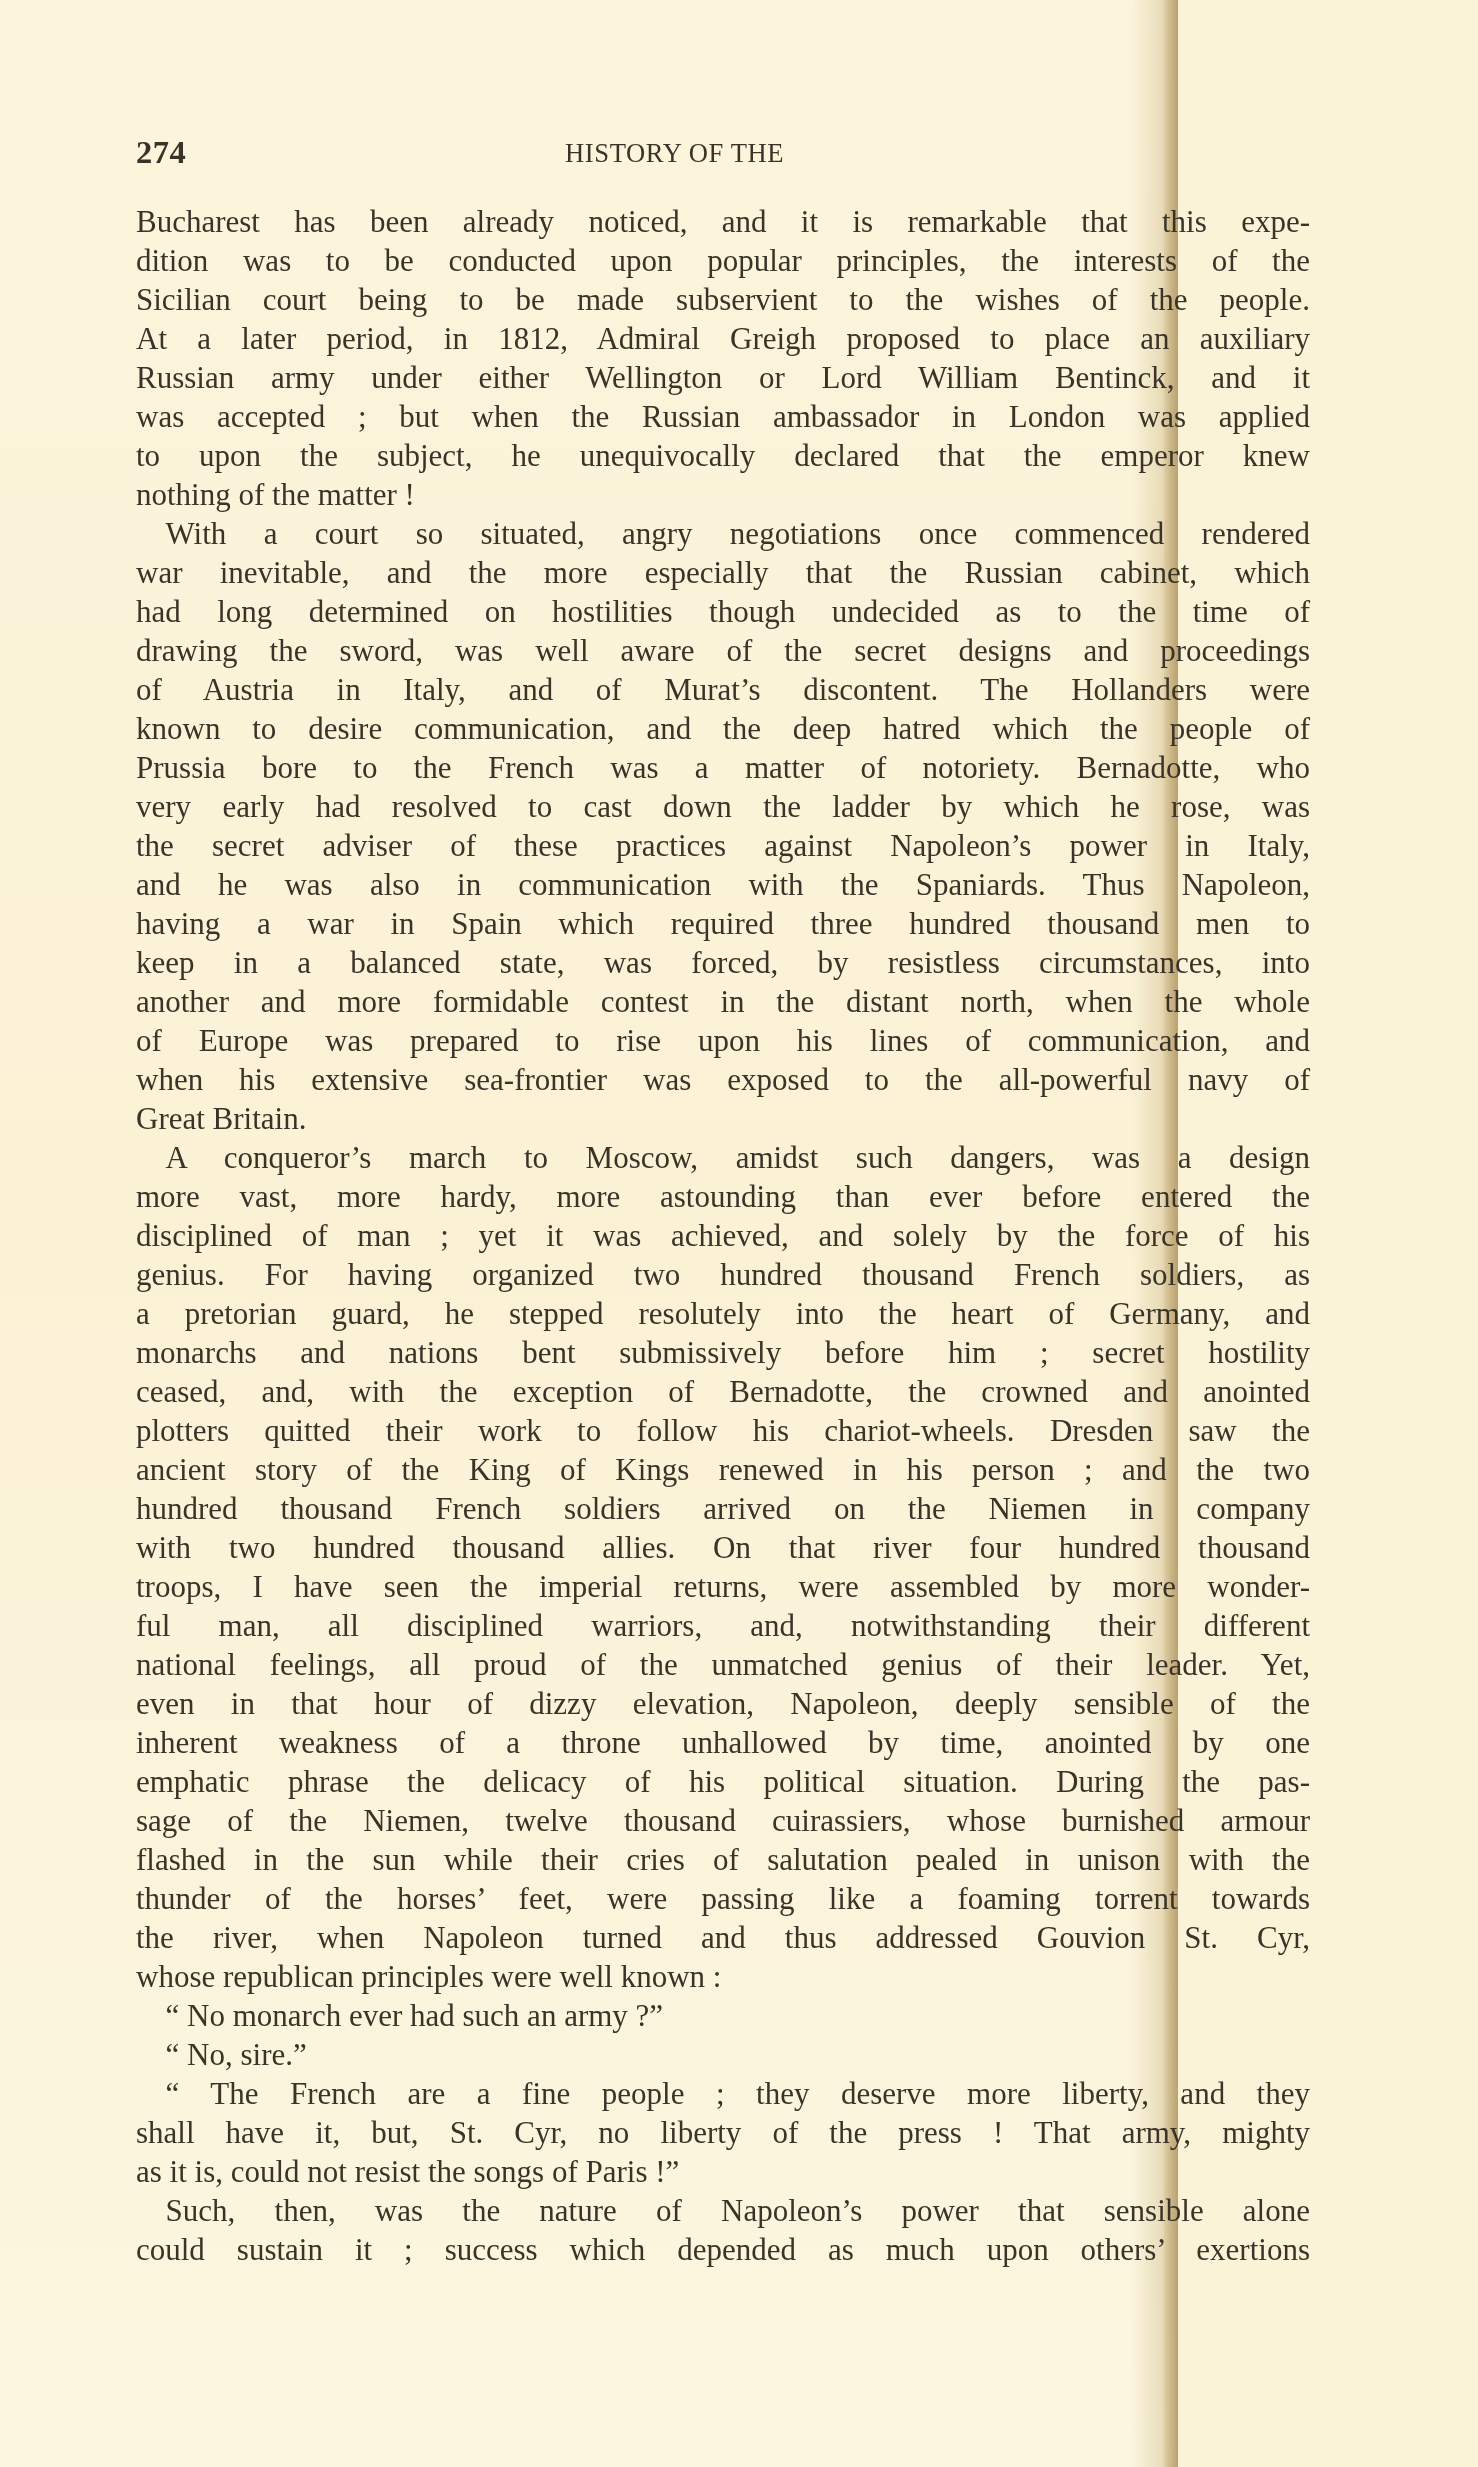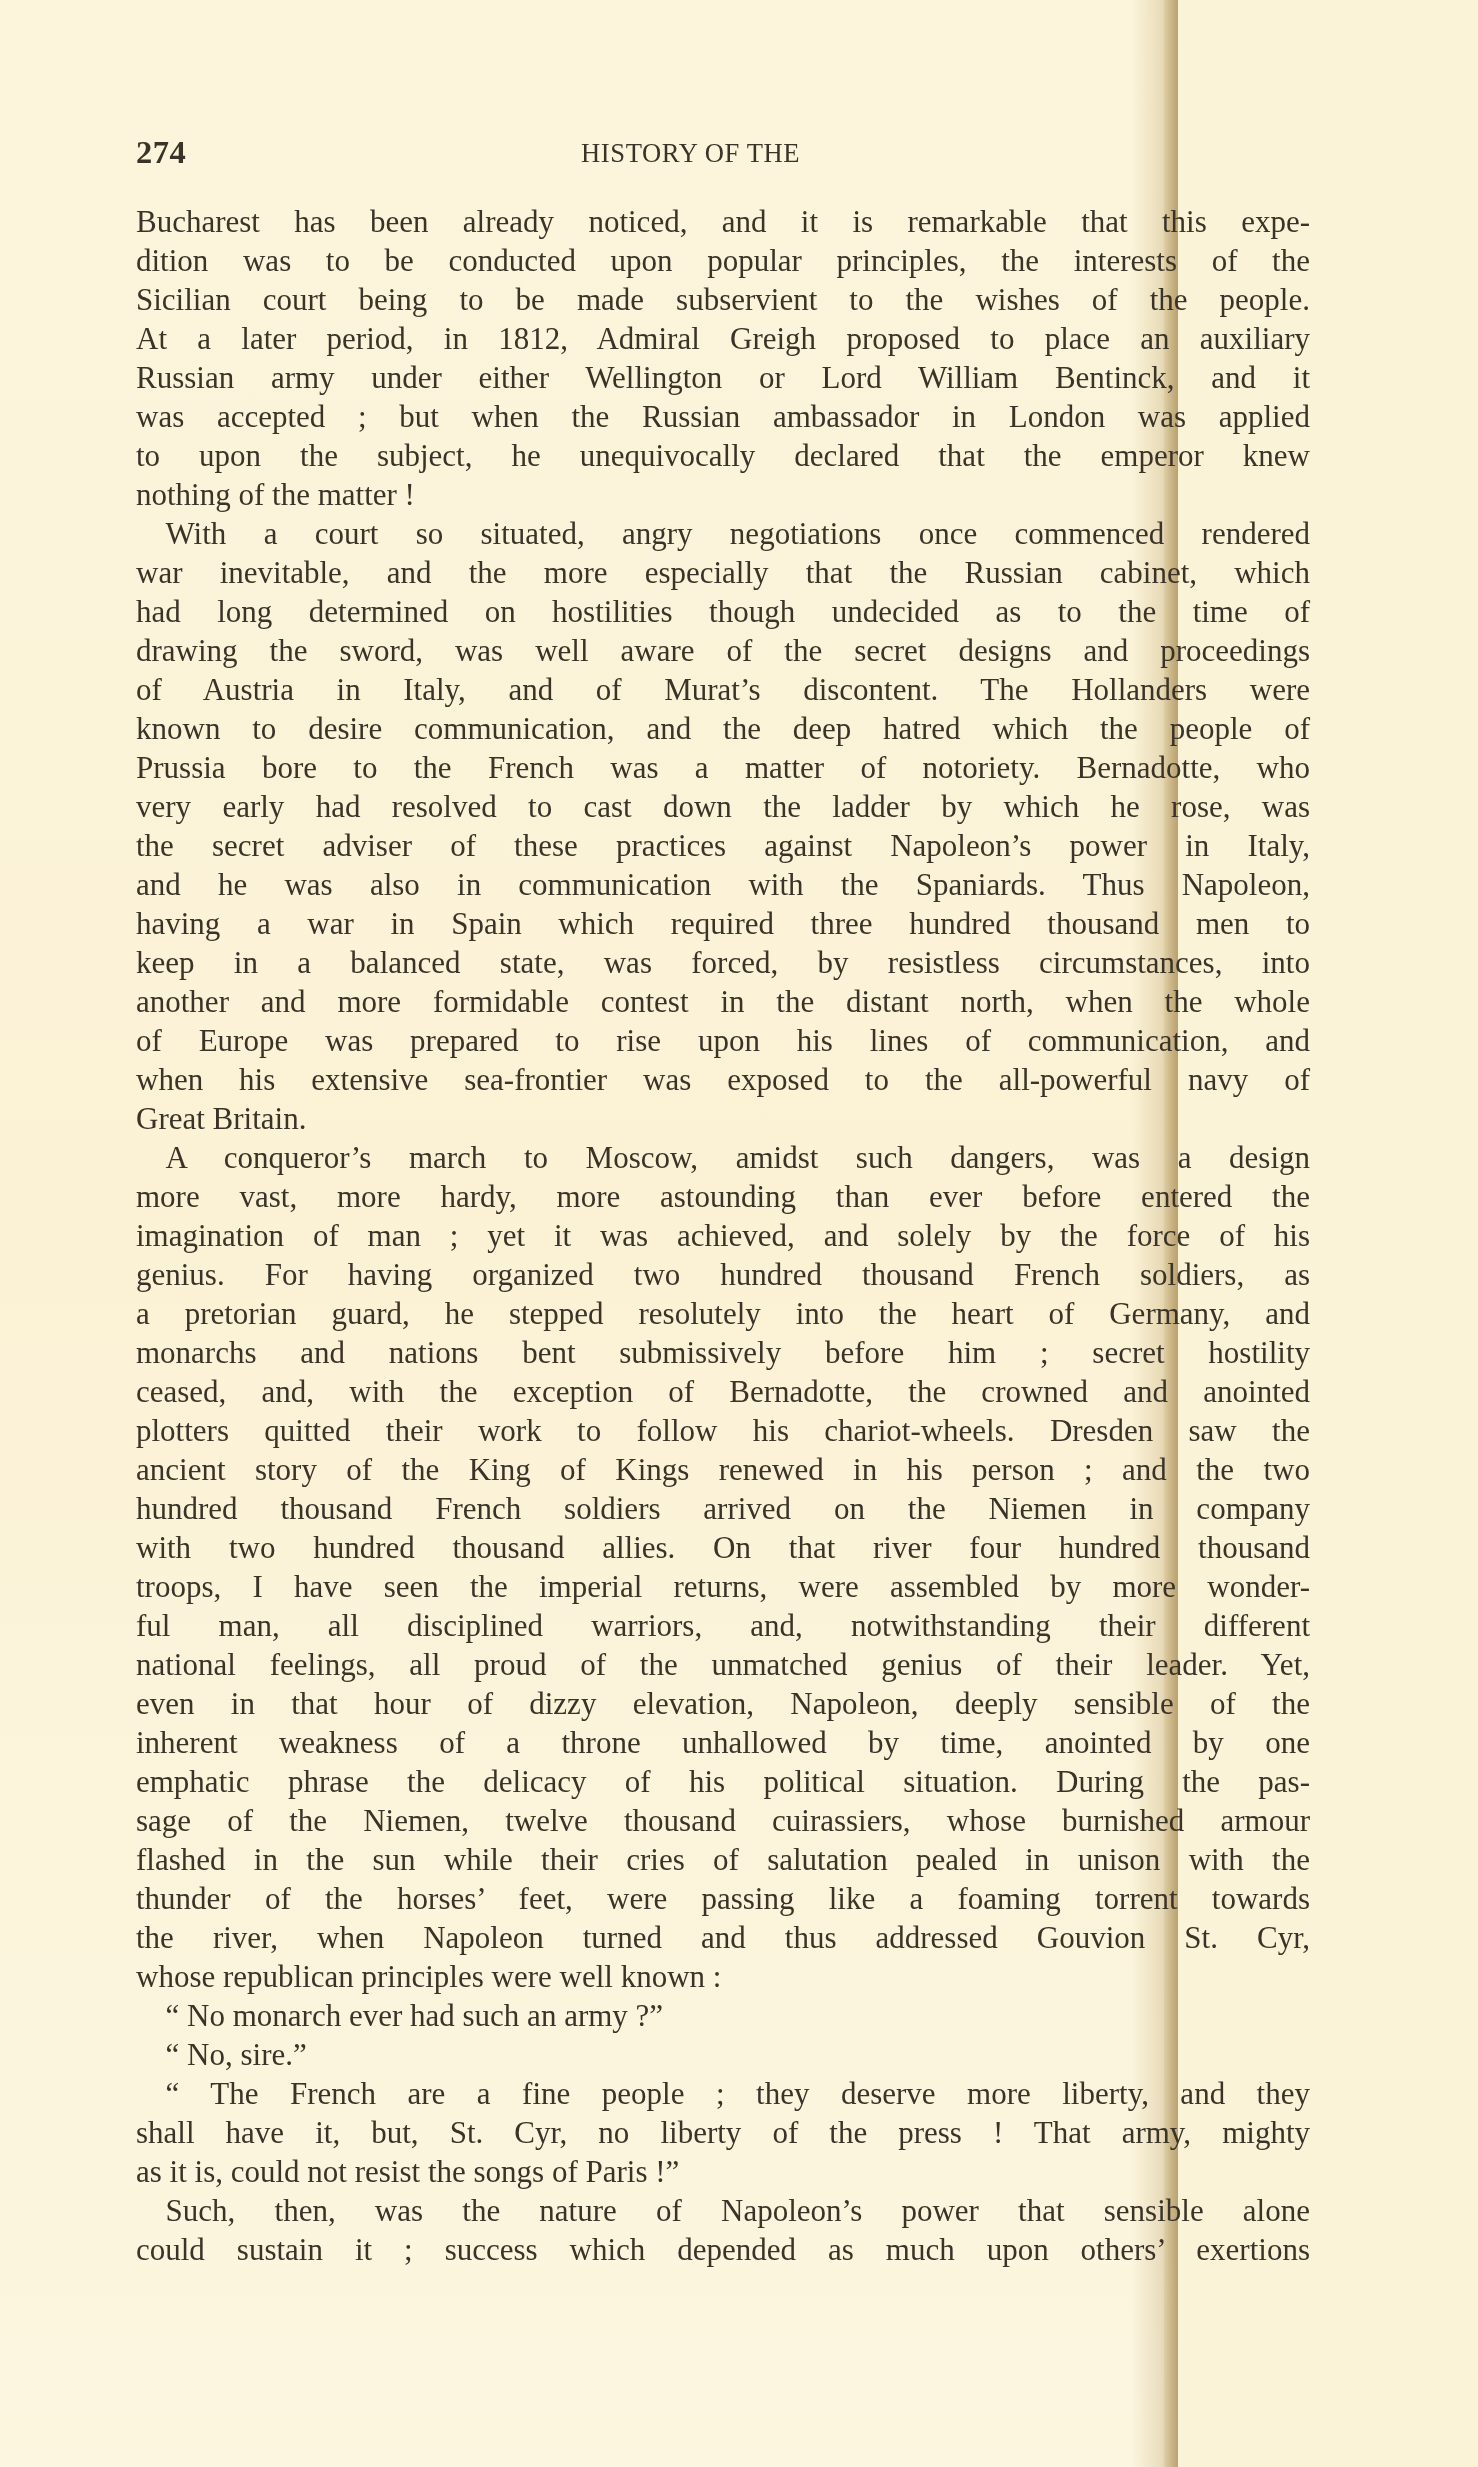--- a/index.html
+++ b/index.html
@@ -41,21 +41,21 @@
       position: absolute;
       left: 0;
       top: 0;
       font-size: 32.5px;
       font-weight: bold;
       color: #3a3328;
       letter-spacing: 0.5px;
     }
     .running-title {
       position: absolute;
-      left: 445px;
+      left: 429px;
       top: 3.9px;
       font-size: 26.6px;
       letter-spacing: 0.6px;
       color: #3a3328;
     }
     .body-text {
       position: absolute;
       top: 202px;
       left: 136px;
       width: 1174px;
@@ -110,21 +110,21 @@
       <span class="line">the secret adviser of these practices against Napoleon’s power in Italy,</span>
       <span class="line">and he was also in communication with the Spaniards.  Thus Napoleon,</span>
       <span class="line">having a war in Spain which required three hundred thousand men to</span>
       <span class="line">keep in a balanced state, was forced, by resistless circumstances, into</span>
       <span class="line">another and more formidable contest in the distant north, when the whole</span>
       <span class="line">of Europe was prepared to rise upon his lines of communication, and</span>
       <span class="line">when his extensive sea-frontier was exposed to the all-powerful navy of</span>
       <span class="line last">Great Britain.</span>
       <span class="line indent">A conqueror’s march to Moscow, amidst such dangers, was a design</span>
       <span class="line">more vast, more hardy, more astounding than ever before entered the</span>
-      <span class="line">imagination of man ; yet it was achieved, and solely by the force of his</span>
+      <span class="line">disciplined of man ; yet it was achieved, and solely by the force of his</span>
       <span class="line">genius.  For having organized two hundred thousand French soldiers, as</span>
       <span class="line">a pretorian guard, he stepped resolutely into the heart of Germany, and</span>
       <span class="line">monarchs and nations bent submissively before him ; secret hostility</span>
       <span class="line">ceased, and, with the exception of Bernadotte, the crowned and anointed</span>
       <span class="line">plotters quitted their work to follow his chariot-wheels.  Dresden saw the</span>
       <span class="line">ancient story of the King of Kings renewed in his person ; and the two</span>
       <span class="line">hundred thousand French soldiers arrived on the Niemen in company</span>
       <span class="line">with two hundred thousand allies.  On that river four hundred thousand</span>
       <span class="line">troops, I have seen the imperial returns, were assembled by more wonder-</span>
       <span class="line">ful man, all disciplined warriors, and, notwithstanding their different</span>

